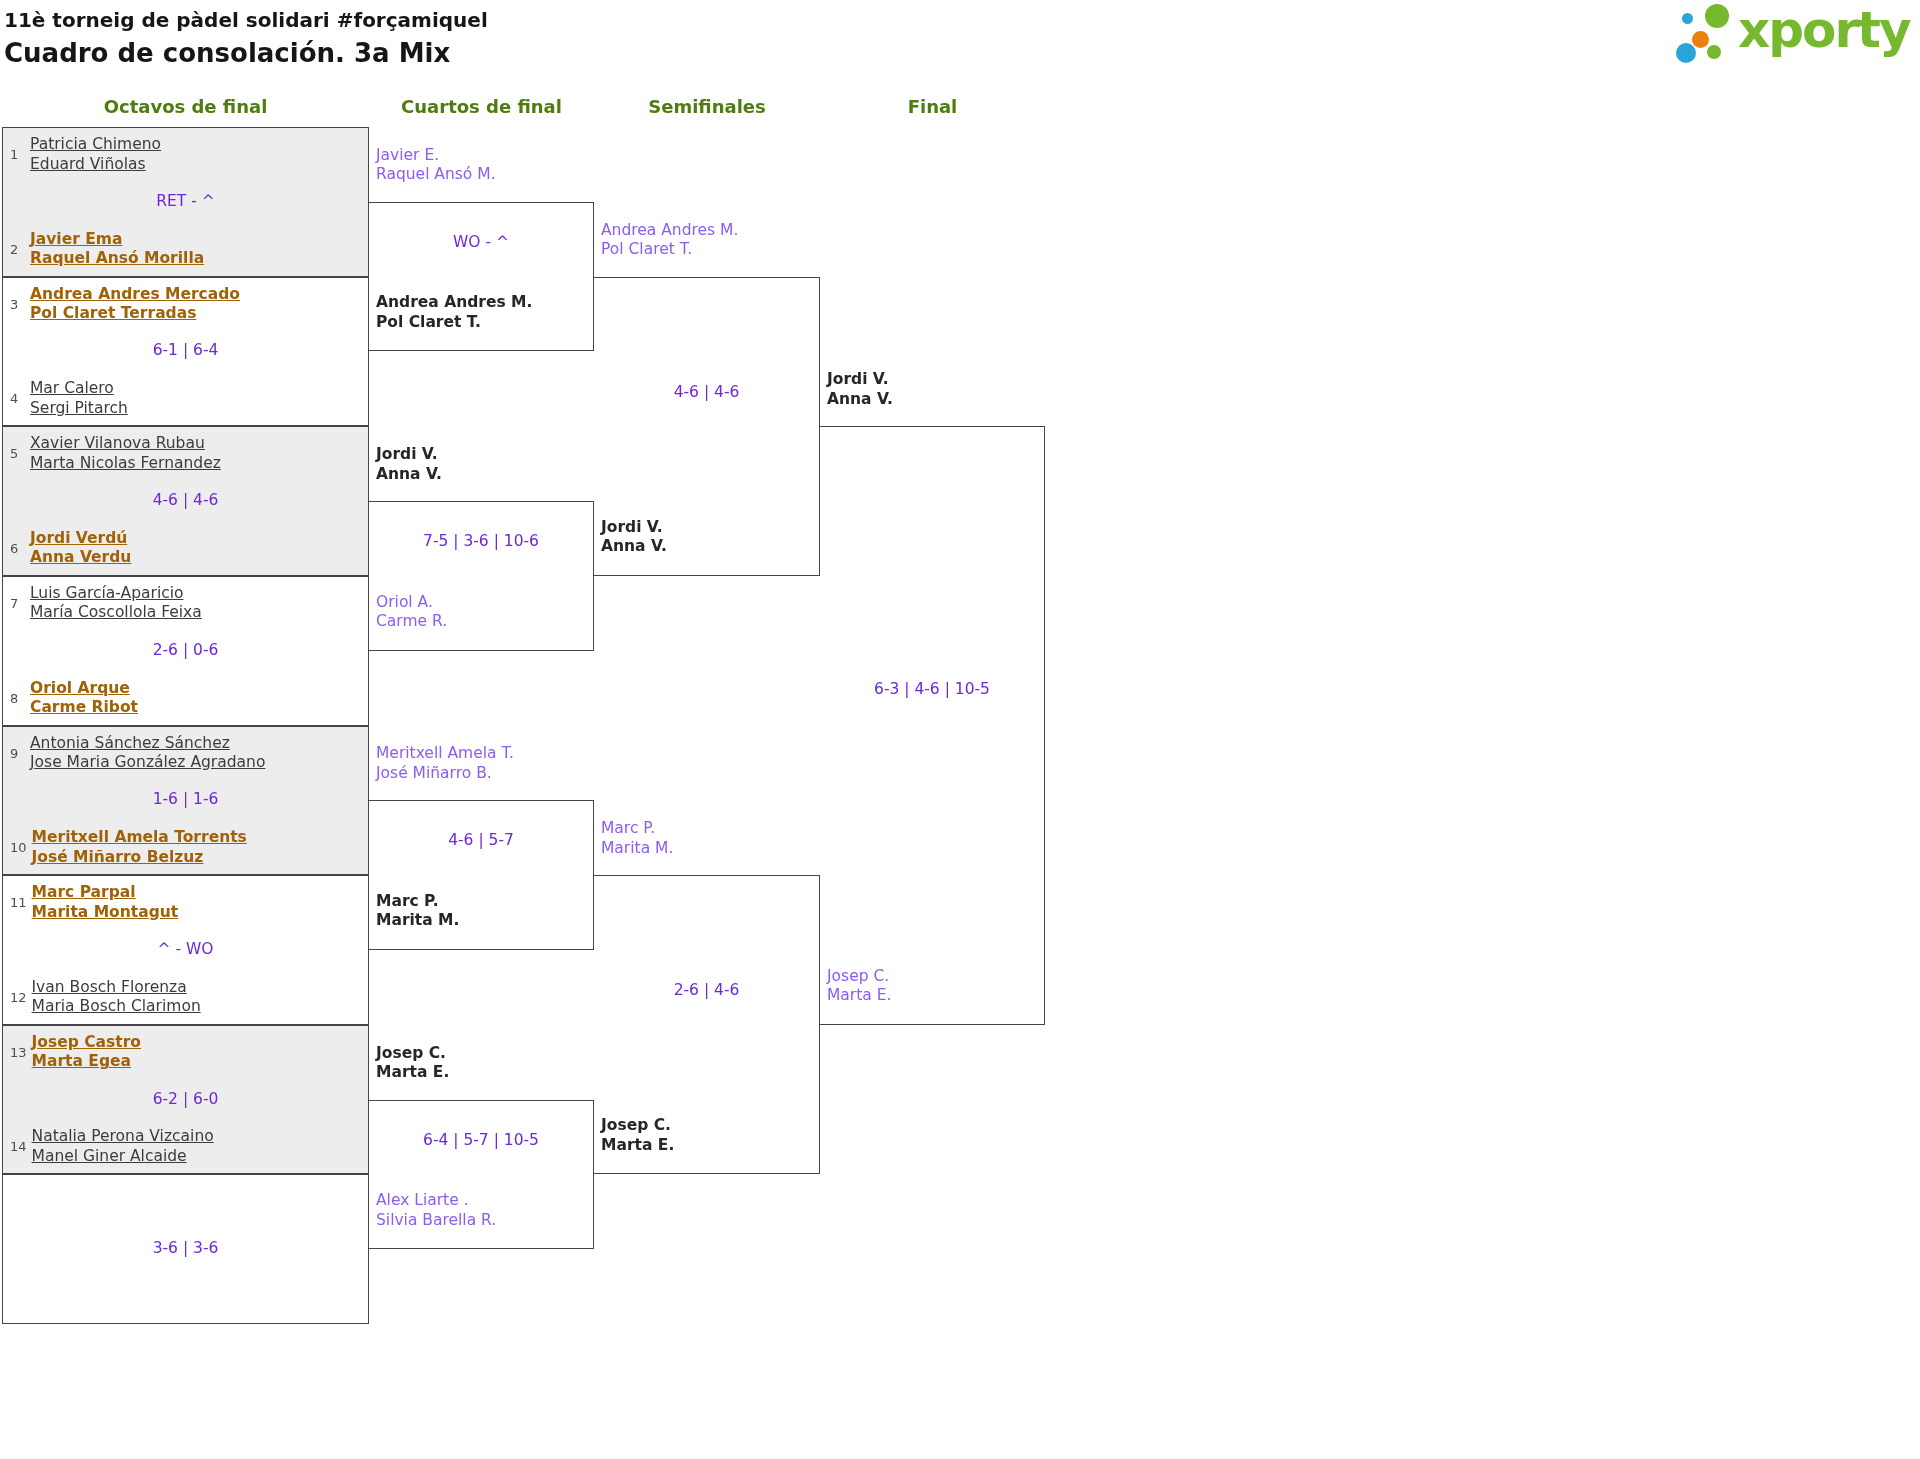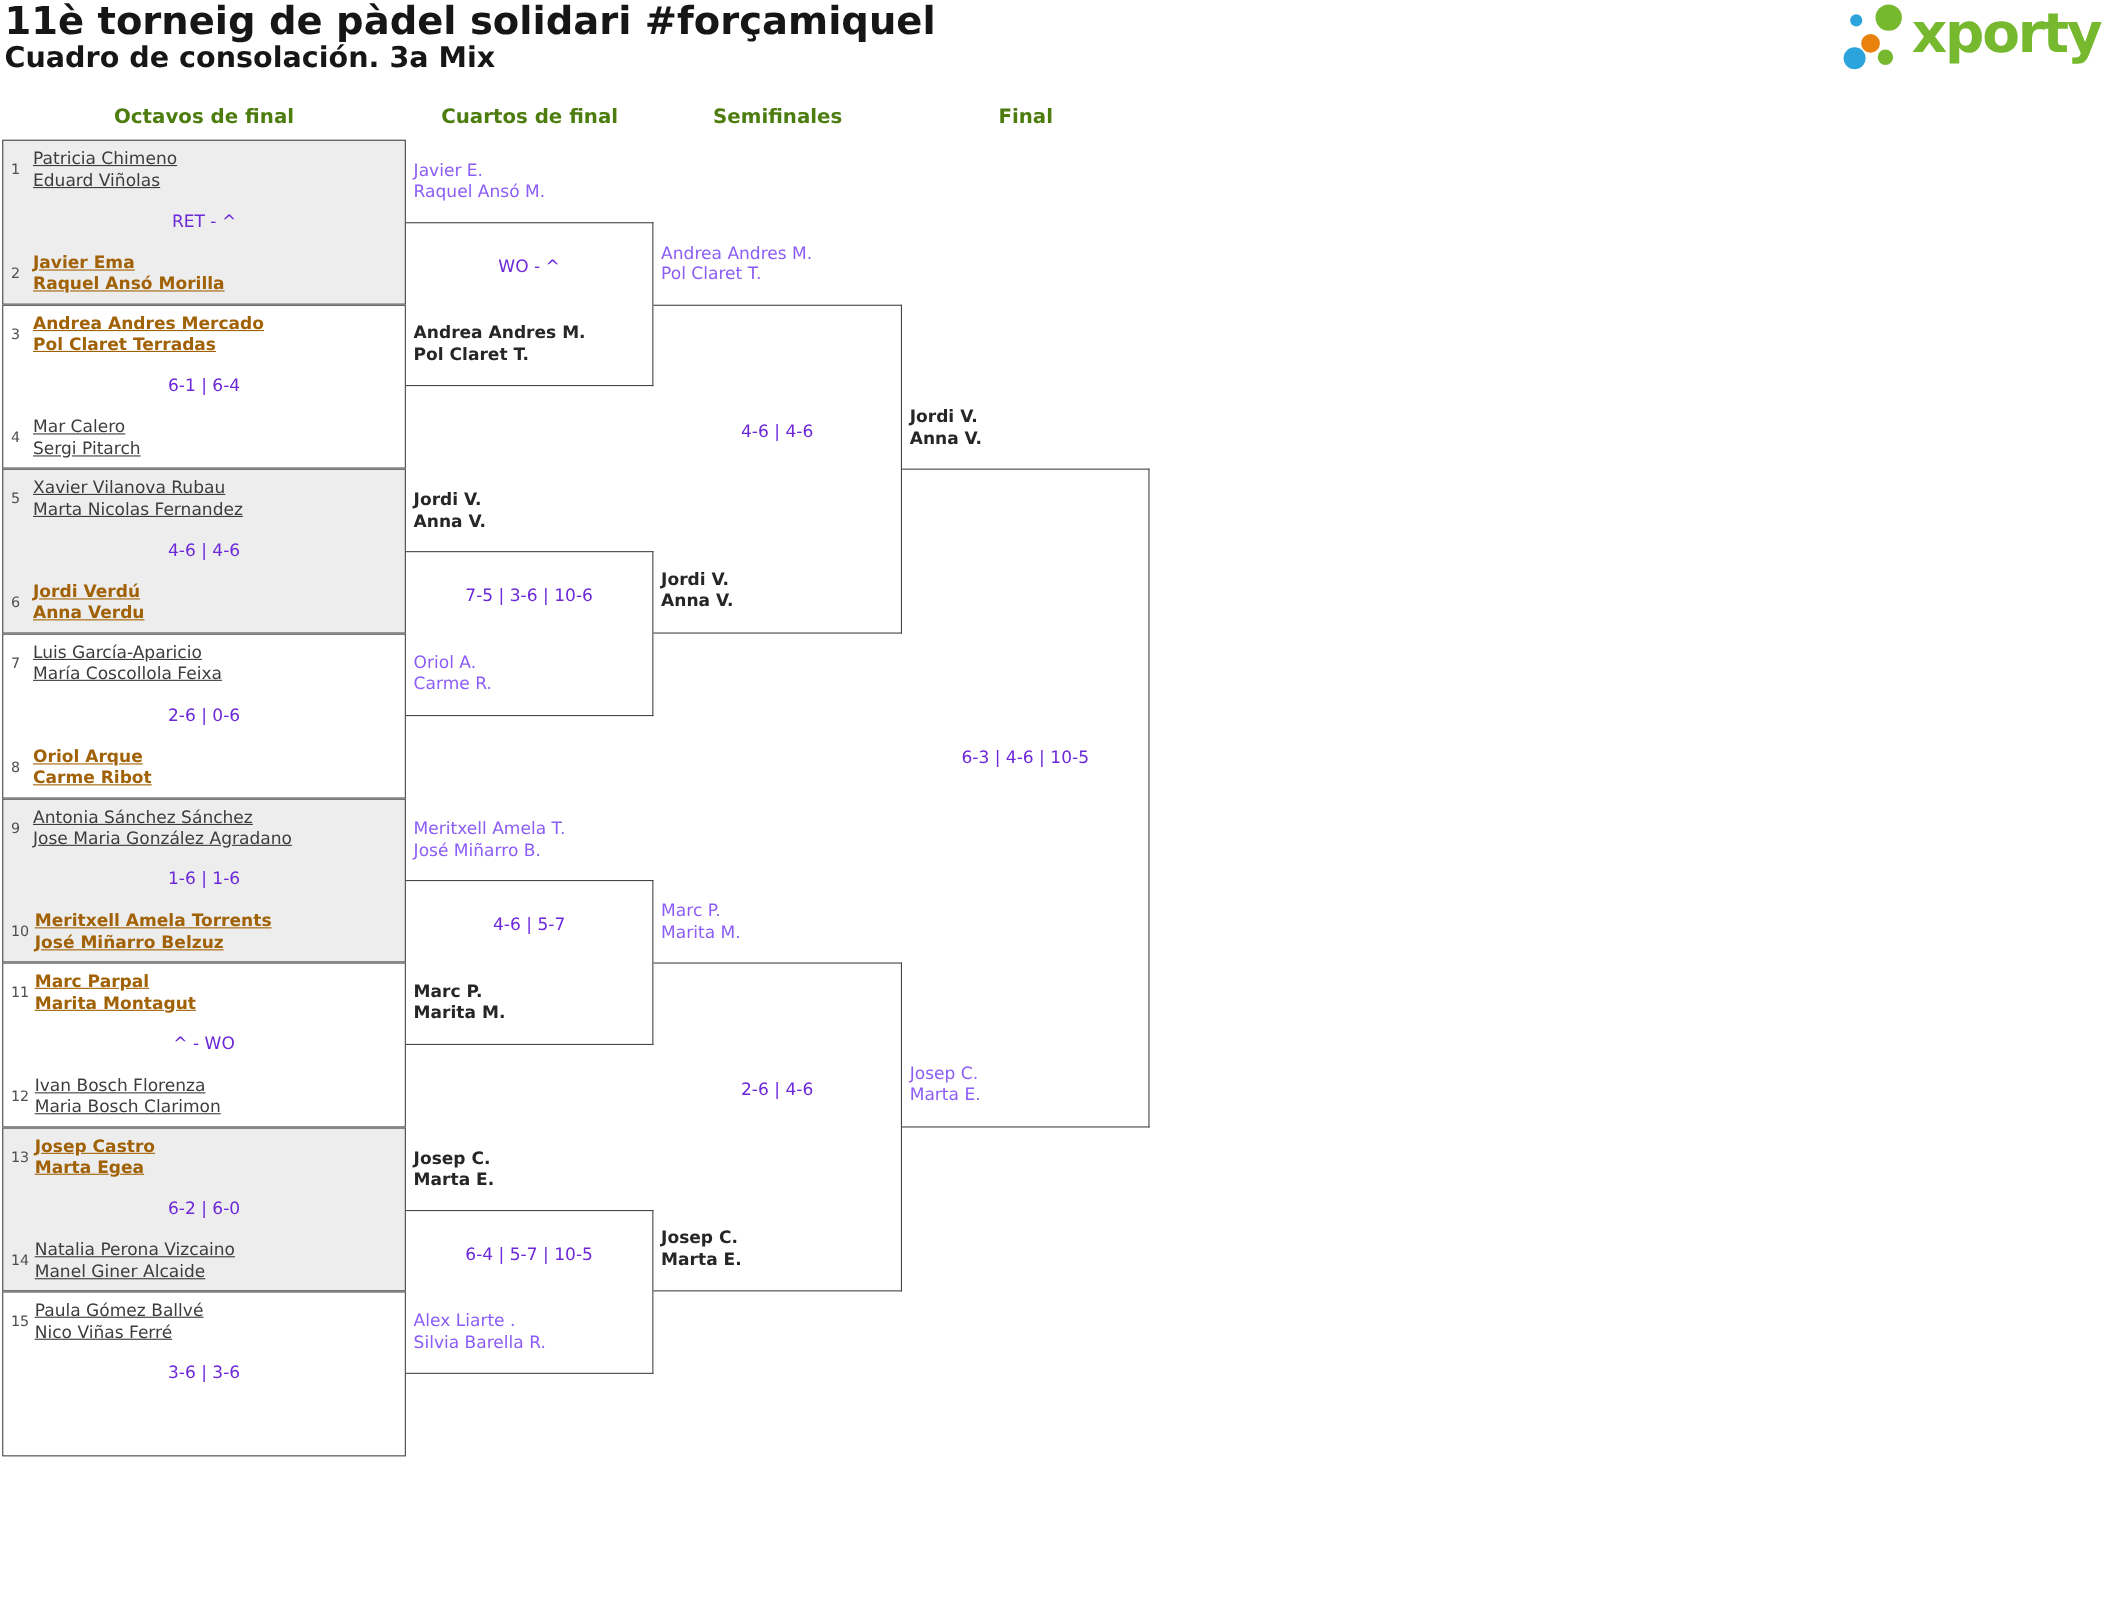--- a/index.html
+++ b/index.html
@@ -1,21 +1,21 @@
 <!DOCTYPE html>
 <html><head>
 <meta charset="utf-8">
 <style>
   html,body{margin:0;padding:0;background:#ffffff;}
   #page{position:relative;width:1920px;height:1459px;background:#ffffff;overflow:hidden;
         font-family:"DejaVu Sans","Liberation Sans",sans-serif;}
 
   
   .title{position:absolute;left:4px;top:4px;color:#161616;}
-  .title .l1{font-size:35px;font-weight:bold;line-height:33px;}
+  .title .l1{font-size:20px;font-weight:bold;line-height:33px;}
   .title .l2{font-size:26px;font-weight:bold;line-height:32px;}
 
   .logo{position:absolute;left:1670px;top:2px;width:250px;height:68px;}
   .dot{position:absolute;border-radius:50%;}
   .dot.blue-sm{left:12px;top:11px;width:11px;height:11px;background:#2ba3db;}
   .dot.green-lg{left:35px;top:2px;width:24px;height:24px;background:#76b82e;}
   .dot.orange{left:22px;top:29px;width:17px;height:17px;background:#e8820c;}
   .dot.blue-lg{left:6px;top:41px;width:20px;height:20px;background:#2ba3db;}
   .dot.green-sm{left:37px;top:43px;width:14px;height:14px;background:#76b82e;}
   .logo-text{position:absolute;left:68px;top:-6px;font-size:50px;font-weight:bold;
@@ -201,27 +201,20 @@
     <div class="team b">
       <span class="seed">14</span>
       <span class="names">
           <span>Natalia Perona Vizcaino</span>
           <span>Manel Giner Alcaide</span>
         </span>
     </div>
   </div>
 
   <div class="m r1" style="top:1174.4px">
-    <div class="team a">
-      <span class="seed">15</span>
-      <span class="names">
-          <span>Paula Gómez Ballvé</span>
-          <span>Nico Viñas Ferré</span>
-        </span>
-    </div>
     <div class="score">3-6 | 3-6</div>
   </div>
 
   <div class="m cup qf" style="top:201.8px;height:149.7px">
     <div class="label a">
         <span>Javier E.</span>
         <span>Raquel Ansó M.</span>
       </div>
     <div class="score">WO - ^</div>
     <div class="label b bold">

